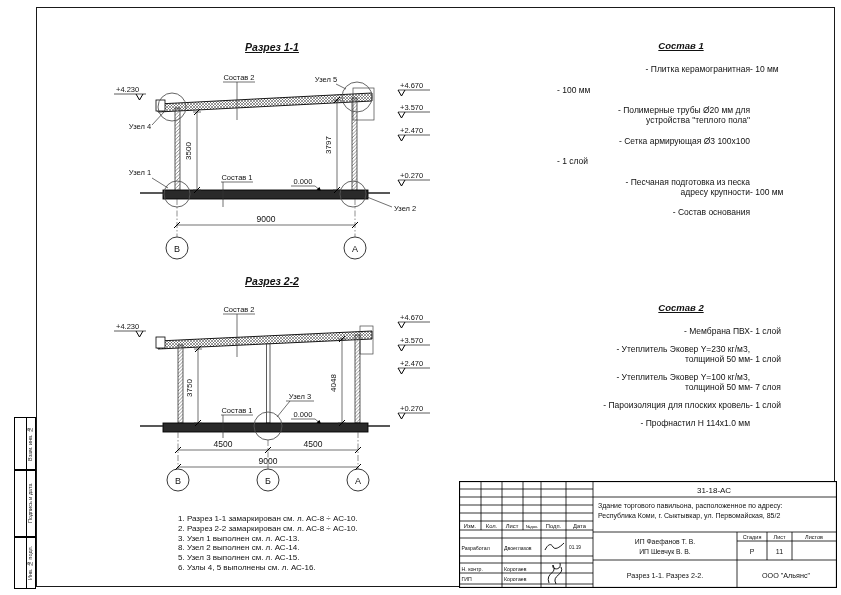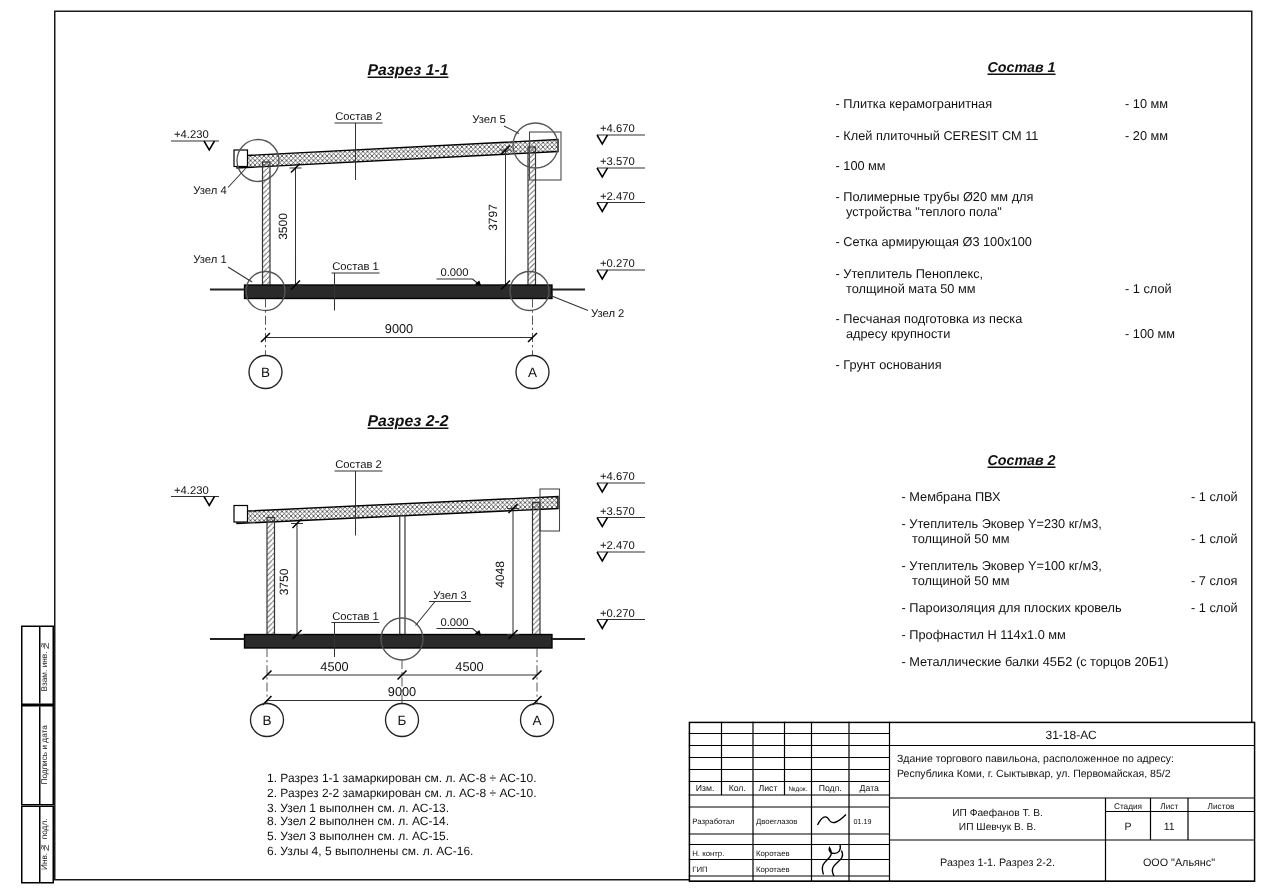--- a/index.html
+++ b/index.html
@@ -14,22 +14,22 @@
               writing-mode:vertical-rl;transform:rotate(180deg);
               display:flex;align-items:center;justify-content:center;
               font-size:5.5px;white-space:nowrap;color:#222;}
   .sec-title{position:absolute;width:130px;text-align:center;font-size:10.5px;
              font-style:italic;font-weight:bold;text-decoration:underline;}
   .mat-list{position:absolute;width:282px;}
   .mat-title{width:248px;text-align:center;font-size:9.5px;font-style:italic;
              font-weight:bold;text-decoration:underline;margin-bottom:13px;}
   .mat-row{display:flex;align-items:flex-end;font-size:8.5px;line-height:10px;}
   .l1 .mat-row{margin-bottom:10.5px;}
-  .l2 .mat-row{margin-bottom:8px;margin-left:44px;}
-  .mat-name{width:186px;flex-shrink:0;white-space:pre-line;padding-left:7px;text-indent:-7px;}
+  .l2 .mat-row{margin-bottom:8px;}
+  .mat-name{width:186px;flex-shrink:0;white-space:pre-line;padding-left:7px;text-indent:-7px;text-align:right;}
   .mat-val{white-space:nowrap;}
   .notes{position:absolute;left:178px;top:514px;font-size:8px;line-height:9.8px;}
   svg text{font-family:"Liberation Sans",sans-serif;fill:#111;}
   .dwg{position:absolute;}
 </style>
 </head>
 <body>
 
 <div class="sheet">
   <div class="frame"></div>
@@ -197,47 +197,41 @@
     <polygon points="241,152 236.5,150.5 239.5,148" fill="#000"></polygon>
   </svg>
 
   <div class="mat-list l1" style="left:557px;top:40px;">
     <div class="mat-title">Состав 1</div>
     <div class="mat-row">
         <div class="mat-name">- Плитка керамогранитная</div>
         <div class="mat-val">- 10 мм</div>
       </div>
     <div class="mat-row">
-        <div class="mat-name">- Клей плиточный CERESIT СМ 11</div>
-        <div class="mat-val">- 20 мм</div>
-      </div>
-    <div class="mat-row">
         <div class="mat-val">- 100 мм</div>
       </div>
     <div class="mat-row">
         <div class="mat-name">- Полимерные трубы Ø20 мм для
 устройства "теплого пола"</div>
         <div class="mat-val"></div>
       </div>
     <div class="mat-row">
         <div class="mat-name">- Сетка армирующая Ø3 100х100</div>
         <div class="mat-val"></div>
       </div>
     <div class="mat-row">
-        <div class="mat-name">- Утеплитель Пеноплекс,
-толщиной мата 50 мм</div>
         <div class="mat-val">- 1 слой</div>
       </div>
     <div class="mat-row">
         <div class="mat-name">- Песчаная подготовка из песка
 адресу крупности</div>
         <div class="mat-val">- 100 мм</div>
       </div>
     <div class="mat-row">
-        <div class="mat-name">- Грунт основания</div>
+        <div class="mat-name">- Состав основания</div>
         <div class="mat-val"></div>
       </div>
   </div>
 
   <div class="mat-list l2" style="left:557px;top:302px;">
     <div class="mat-title">Состав 2</div>
     <div class="mat-row">
         <div class="mat-name">- Мембрана ПВХ</div>
         <div class="mat-val">- 1 слой</div>
       </div>
@@ -250,24 +244,20 @@
         <div class="mat-name">- Утеплитель Эковер Y=100 кг/м3,
 толщиной 50 мм</div>
         <div class="mat-val">- 7 слоя</div>
       </div>
     <div class="mat-row">
         <div class="mat-name">- Пароизоляция для плоских кровель</div>
         <div class="mat-val">- 1 слой</div>
       </div>
     <div class="mat-row">
         <div class="mat-name">- Профнастил Н 114х1.0 мм</div>
-        <div class="mat-val"></div>
-      </div>
-    <div class="mat-row">
-        <div class="mat-name">- Металлические балки 45Б2 (с торцов 20Б1)</div>
         <div class="mat-val"></div>
       </div>
   </div>
 
   <div class="notes">
     <div>1. Разрез 1-1 замаркирован см. л. АС-8 ÷ АС-10.</div>
     <div>2. Разрез 2-2 замаркирован см. л. АС-8 ÷ АС-10.</div>
     <div>3. Узел 1 выполнен см. л. АС-13.</div>
     <div>8. Узел 2 выполнен см. л. АС-14.</div>
     <div>5. Узел 3 выполнен см. л. АС-15.</div>

